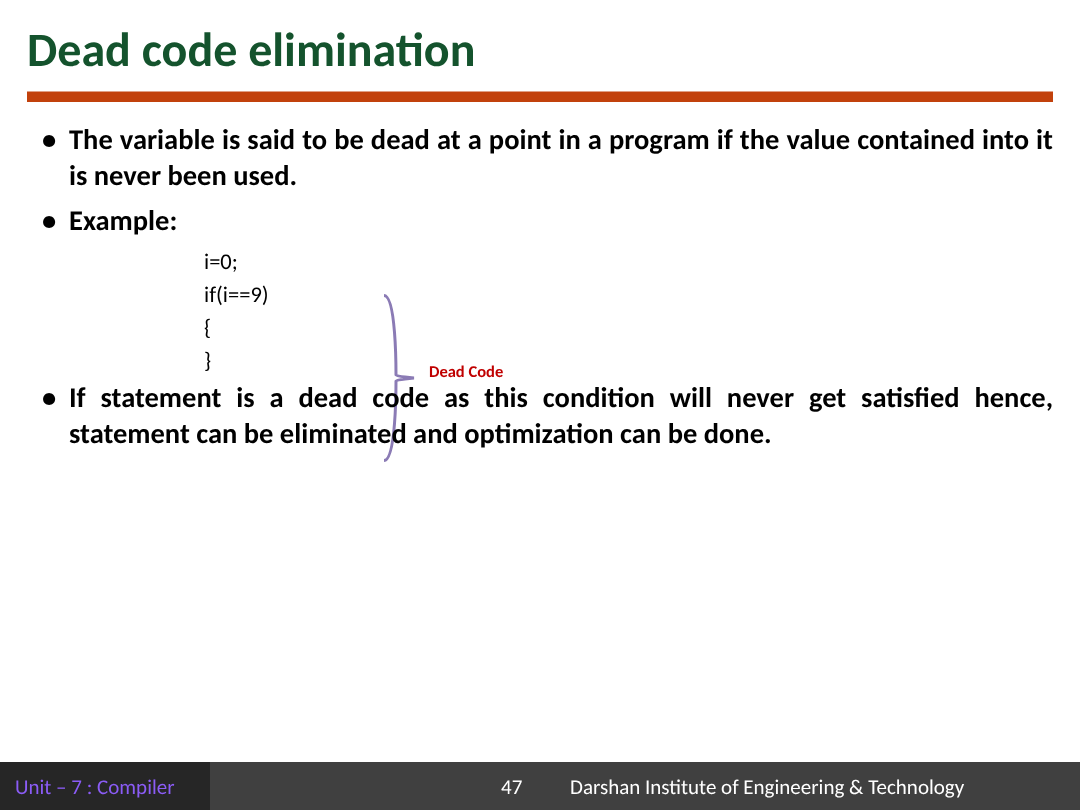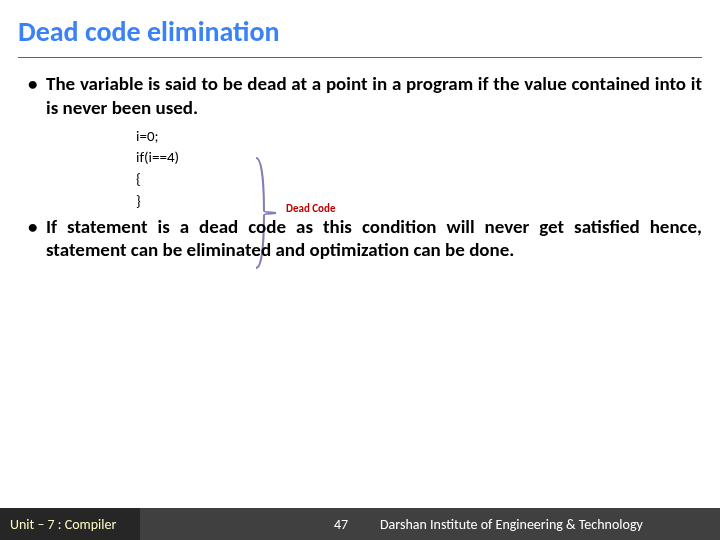--- a/index.html
+++ b/index.html
@@ -12,25 +12,25 @@
     position: relative;
     overflow: hidden;
   }
   .slide {
     width: 100%;
     height: 100%;
     padding: 14px 18px 0 18px;
     position: relative;
   }
   .title {
-    font-size: 28px;
+    font-size: 32px;
     font-weight: 700;
-    color: #3b82f6;
+    color: #14532d;
     padding-bottom: 8px;
-    border-bottom: 1px solid #c2410c;
+    border-bottom: 7px solid #c2410c;
     margin-bottom: 14px;
   }
   .content {
     font-size: 19px;
     line-height: 1.25;
   }
   ul.main-list {
     list-style: none;
     padding-left: 28px;
   }
@@ -83,21 +83,21 @@
     left: 0;
     bottom: 0;
     width: 100%;
     height: 32px;
     display: flex;
     font-size: 14px;
   }
   .footer-left {
     width: 140px;
     background: #262626;
-    color: #fef9c3;
+    color: #8b5cf6;
     display: flex;
     align-items: center;
     padding-left: 10px;
   }
   .footer-mid {
     flex: 1;
     background: #404040;
     color: #fff;
     display: flex;
     align-items: center;
@@ -115,25 +115,26 @@
 </style>
 </head>
 <body>
 
 <div class="slide">
   <div class="title">Dead code elimination</div>
 
   <div class="content">
     <ul class="main-list">
       <li>The variable is said to be dead at a point in a program if the value contained into it is never been used.</li>
+      <li>Example:</li>
     </ul>
 
     <div class="code-area">
       <div class="code-line">i=0;</div>
-      <div class="code-line">if(i==4)</div>
+      <div class="code-line">if(i==9)</div>
       <div class="code-line">{</div>
       <div class="code-line">}</div>
 
       <svg class="bracket-svg" viewBox="0 0 24 114" preserveAspectRatio="none">
         <path d="M 2 2 C 10 2 10 50 10 55 C 10 56 22 57 22 57 C 22 57 10 58 10 59 C 10 64 10 112 2 112" fill="none" stroke="#8B7BB5" stroke-width="2"></path>
       </svg>
       <div class="dead-label">Dead Code</div>
     </div>
 
     <ul class="main-list">

